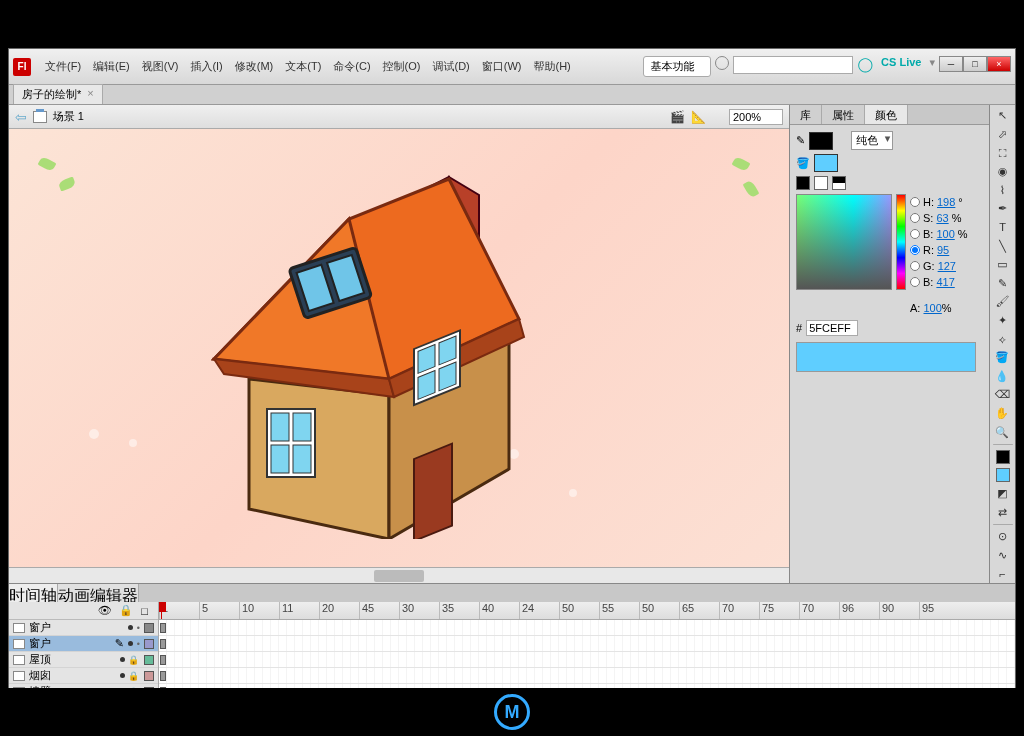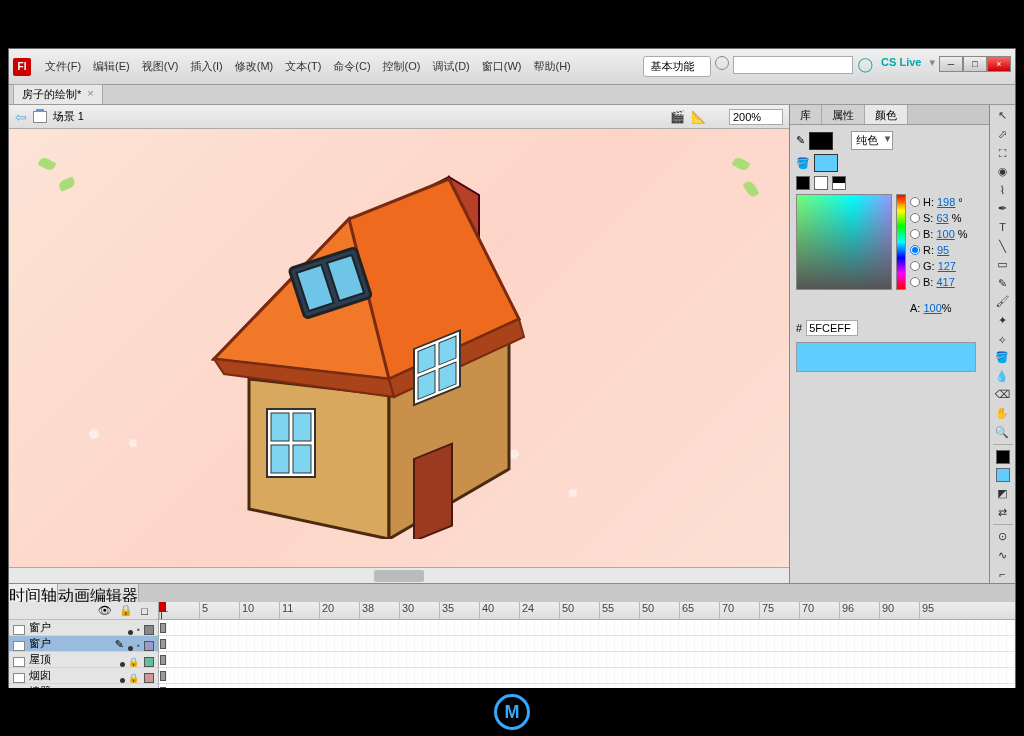--- a/index.html
+++ b/index.html
@@ -56,21 +56,21 @@
 .toolbar-col { width: 26px; background: #d8d8d8; border-left: 1px solid #888; display: flex; flex-direction: column; align-items: center; padding-top: 2px; gap: 1px; }
 .tool { width: 22px; height: 20px; display: flex; align-items: center; justify-content: center; cursor: pointer; border-radius: 2px; color: #333; }
 .tool.sep { height: 1px; width: 20px; background: #aaa; margin: 2px 0; }
 .timeline { height: 116px; background: #d8d8d8; border-top: 1px solid #888; display: flex; flex-direction: column; }
 .tl-tabs { height: 18px; background: #c8c8c8; display: flex; }
 .tl-tab { padding: 2px 0; border-right: 1px solid #aaa; background: #e0e0e0; font-size: 16px; cursor: pointer; }
 .tl-tab.active { background: #eee; }
 .tl-body { flex: 1; display: flex; }
 .layer-col { width: 150px; background: #e4e4e4; border-right: 1px solid #aaa; display: flex; flex-direction: column; }
 .layer-head { height: 18px; display: flex; justify-content: flex-end; gap: 8px; padding-right: 10px; align-items: center; font-size: 10px; border-bottom: 1px solid #bbb; }
-.layer-row { height: 16px; display: flex; align-items: flex-end; gap: 4px; padding: 0 4px; font-size: 11px; border-bottom: 1px solid #d4d4d4; }
+.layer-row { height: 16px; display: flex; align-items: center; gap: 4px; padding: 0 4px; font-size: 11px; border-bottom: 1px solid #d4d4d4; }
 .layer-row.sel { background: #9bd; }
 .layer-icon { width: 12px; height: 10px; border: 1px solid #888; background: #fff; }
 .dot { width: 5px; height: 5px; background: #333; border-radius: 50%; }
 .lock { font-size: 9px; color: #666; }
 .lsq { width: 10px; height: 10px; border: 1px solid #555; }
 .layer-foot { margin-top: auto; height: 18px; display: flex; gap: 4px; padding: 2px 4px; border-top: 1px solid #aaa; }
 .lfbtn { width: 16px; height: 14px; border: 1px solid #999; background: #eee; font-size: 9px; text-align: center; }
 .frames-col { flex: 1; display: flex; flex-direction: column; background: #fff; overflow: hidden; }
 .ruler { height: 18px; background: linear-gradient(#eee,#ddd); border-bottom: 1px solid #aaa; display: flex; font-size: 9px; color: #444; position: relative; }
 .ruler span { width: 40px; text-align: left; padding-left: 2px; border-left: 1px solid #bbb; }
@@ -335,21 +335,21 @@
         </div>
       </div>
       <div class="frames-col">
         <div class="ruler" id="ruler">
           <div class="playhead"></div>
         <span>1</span>
             <span>5</span>
             <span>10</span>
             <span>11</span>
             <span>20</span>
-            <span>38</span>
+            <span>45</span>
             <span>30</span>
             <span>35</span>
             <span>40</span>
             <span>24</span>
             <span>50</span>
             <span>55</span>
             <span>50</span>
             <span>65</span>
             <span>70</span>
             <span>75</span>

